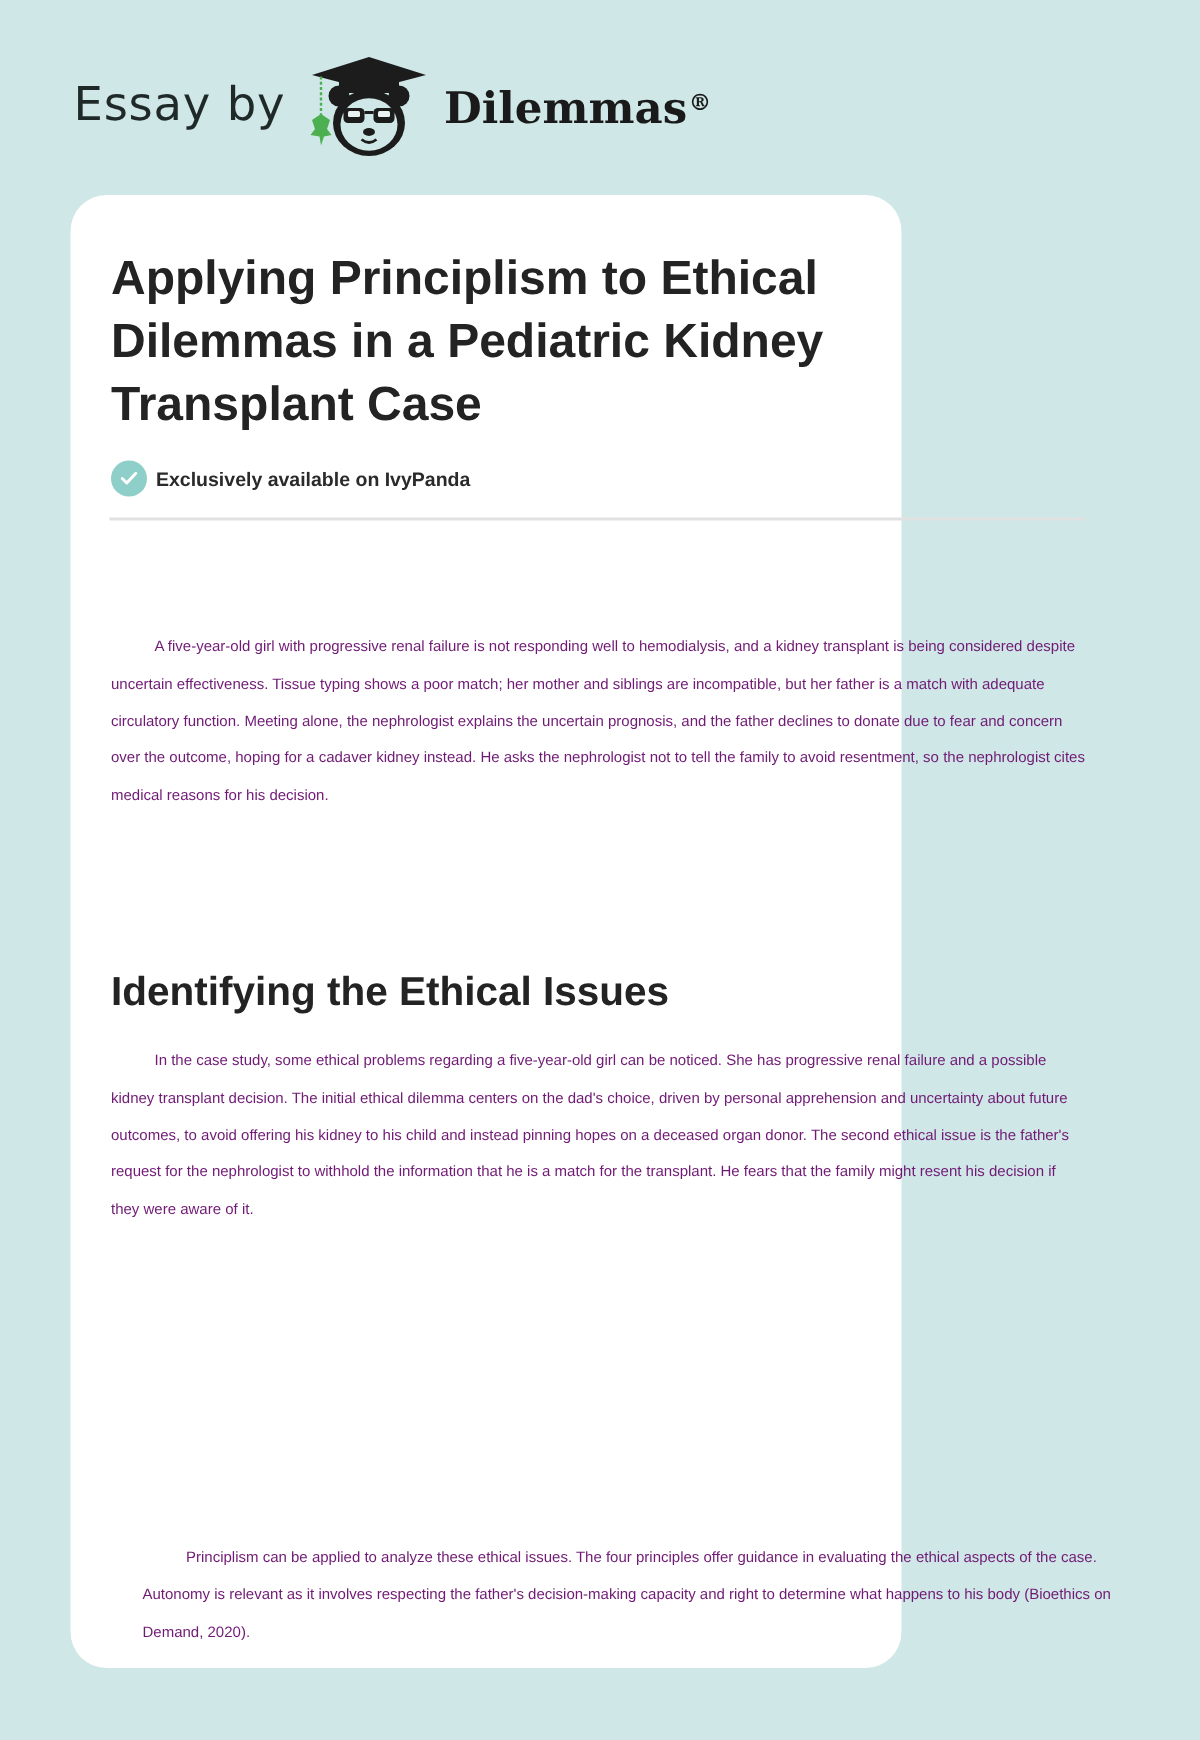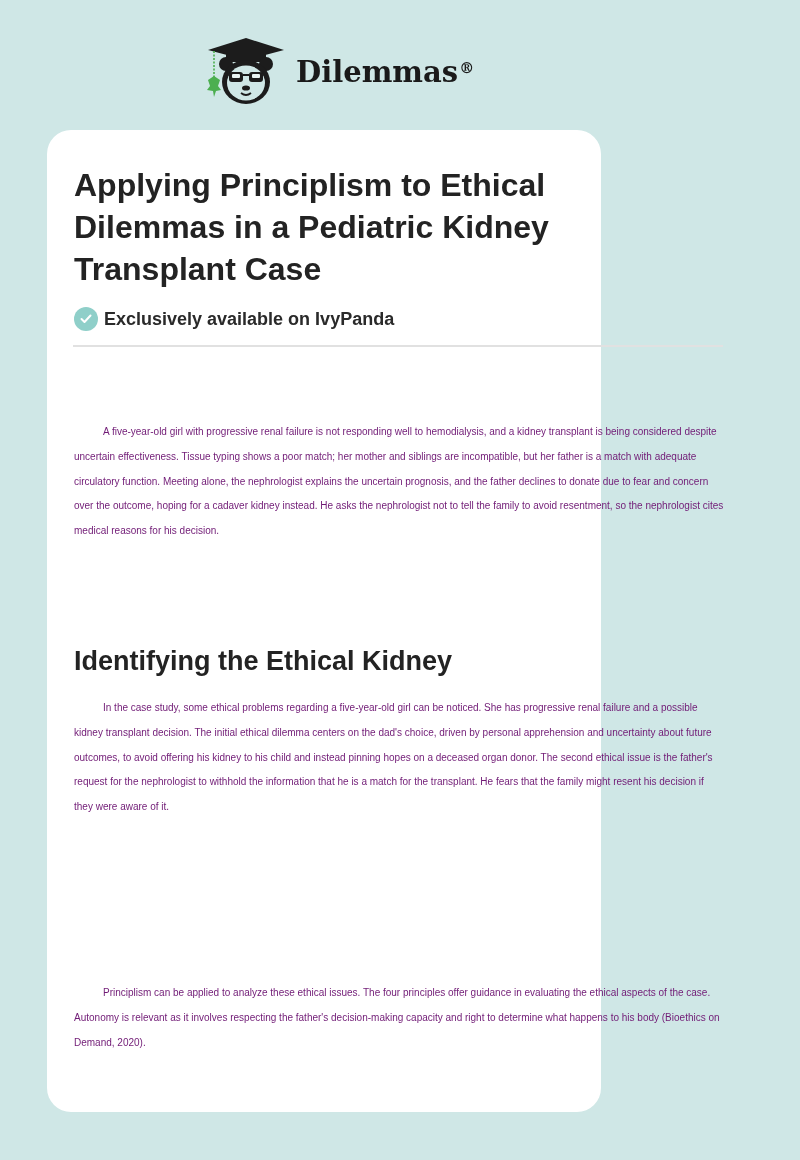--- a/index.html
+++ b/index.html
@@ -87,21 +87,21 @@
       width: 24px;
       height: 24px;
       border-radius: 50%;
       background: #8fcfc9;
       display: flex;
       align-items: center;
       justify-content: center;
       margin-right: 6px;
     }
     .exclusive-text {
-      font-size: 18px;
+      font-size: 13px;
       font-weight: bold;
       color: #2a2a2a;
     }
     .divider {
       position: absolute;
       left: 26px;
       top: 215px;
       width: 650px;
       height: 2px;
       background: #e1e1e1;
@@ -123,20 +123,21 @@
       font-size: 10px;
       line-height: 24.8px;
       color: #701a75;
       text-indent: 29px;
     }
   </style>
 </head>
 <body>
 
 <div class="header">
+  <span class="essay-by">Essay by</span>
 
   <svg class="logo-icon" viewBox="0 0 92 72" xmlns="http://www.w3.org/2000/svg">
 
     <polygon points="8,14 46,2 84,14 46,24" fill="#1c1c1c"></polygon>
     <rect x="26" y="16" width="40" height="10" fill="#1c1c1c"></rect>
 
     <line x1="14" y1="15" x2="14" y2="42" stroke="#4caf50" stroke-width="1.6" stroke-dasharray="2,1.5"></line>
 
     <path d="M14,40 L8,44 L10,50 L7,54 L13,55 L14,61 L16,55 L21,54 L18,50 L20,44 Z" fill="#4caf50"></path>
 
@@ -168,17 +169,17 @@
         <path d="M1.5,5 L4.5,8 L10.5,1.5" stroke="#ffffff" stroke-width="2" fill="none" stroke-linecap="round" stroke-linejoin="round"></path>
       </svg>
     </span>
     <span class="exclusive-text">Exclusively available on IvyPanda</span>
   </div>
 
   <div class="divider"></div>
 
   <p class="para" style="top:290px;">A five-year-old girl with progressive renal failure is not responding well to hemodialysis, and a kidney transplant is being considered despite uncertain effectiveness. Tissue typing shows a poor match; her mother and siblings are incompatible, but her father is a match with adequate circulatory function. Meeting alone, the nephrologist explains the uncertain prognosis, and the father declines to donate due to fear and concern over the outcome, hoping for a cadaver kidney instead. He asks the nephrologist not to tell the family to avoid resentment, so the nephrologist cites medical reasons for his decision.</p>
 
-  <h2 class="section-heading" style="top:514px;">Identifying the Ethical Kidney</h2>
+  <h2 class="section-heading" style="top:514px;">Identifying the Ethical Issues</h2>
   <p class="para" style="top:566px;">In the case study, some ethical problems regarding a five-year-old girl can be noticed. She has progressive renal failure and a possible kidney transplant decision. The initial ethical dilemma centers on the dad's choice, driven by personal apprehension and uncertainty about future outcomes, to avoid offering his kidney to his child and instead pinning hopes on a deceased organ donor. The second ethical issue is the father's request for the nephrologist to withhold the information that he is a match for the transplant. He fears that the family might resent his decision if they were aware of it.</p>
 
-  <p class="para" style="top:851px;">Principlism can be applied to analyze these ethical issues. The four principles offer guidance in evaluating the ethical aspects of the case. Autonomy is relevant as it involves respecting the father's decision-making capacity and right to determine what happens to his body (Bioethics on Demand, 2020).</p>
+  <p class="para" style="top:897px;margin-left:21px;">Principlism can be applied to analyze these ethical issues. The four principles offer guidance in evaluating the ethical aspects of the case. Autonomy is relevant as it involves respecting the father's decision-making capacity and right to determine what happens to his body (Bioethics on Demand, 2020).</p>
 </div>
 
 </body></html>

